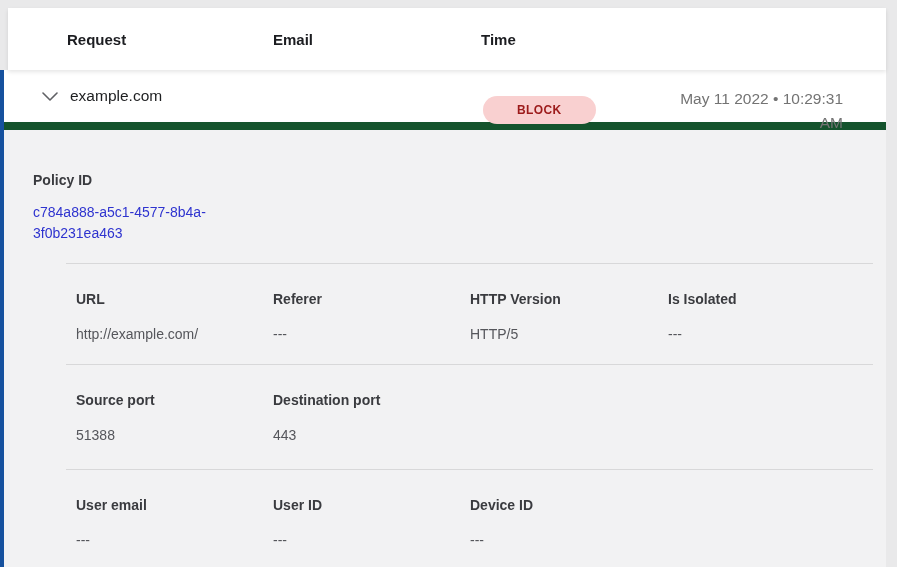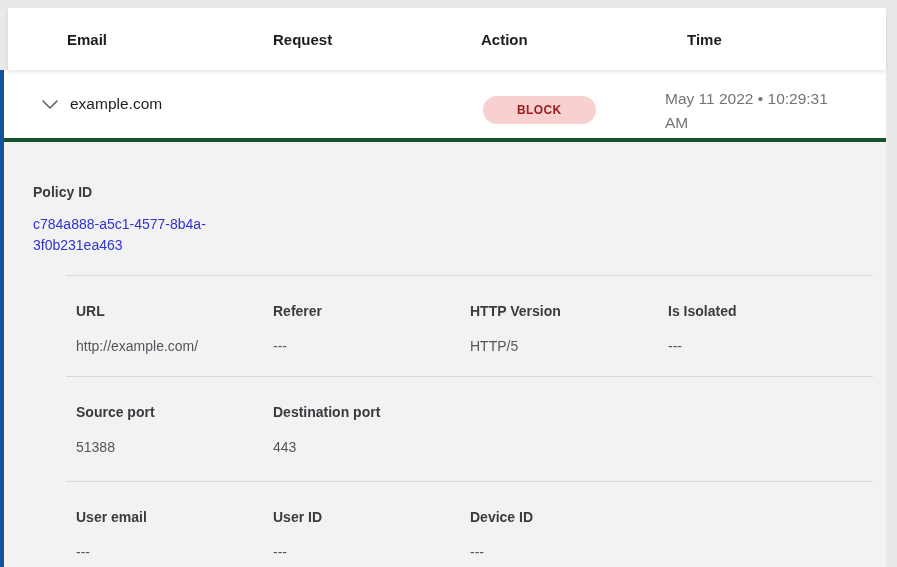--- a/index.html
+++ b/index.html
@@ -35,27 +35,28 @@
     position: absolute;
     left: 0; right: 11px; top: 70px; bottom: 0;
     border-left: 4px solid var(--accent, #16519e);
     display: flex;
     flex-direction: column;
     z-index: 2;
   }
 
   .summary-row {
     position: relative;
-    height: 72px;
+    height: 60px;
     background: #ffffff;
-    border-bottom: 4px solid #14532d;
+    border-bottom: 8px solid #14532d;
     display: flex;
     align-items: center;
     padding-left: 37px;
     flex: 0 0 auto;
+    text-align: right;
   }
   .chevron-btn {
     width: 18px; height: 18px;
     background: none; border: none;
     display: inline-flex; align-items: center; justify-content: center;
     cursor: pointer;
     padding: 0;
   }
   .request-label {
     margin-left: 11px;
@@ -123,23 +124,22 @@
     margin-top: 21px;
     font-size: 14px;
     line-height: 14px;
     color: #55565b;
   }
 </style>
 </head>
 <body>
 
 <div class="thead">
+  <div class="th">Request</div>
   <div class="th">Email</div>
-  <div class="th">Request</div>
-  <div class="th">Action</div>
   <div class="th">Time</div>
 </div>
 
 <div class="row-group">
 
   <div class="summary-row">
     <button class="chevron-btn">
       <svg width="16" height="9" viewBox="0 0 16 9">
         <polyline points="1,1 8,8 15,1" fill="none" stroke="#606165" stroke-width="1.6" stroke-linecap="round" stroke-linejoin="round"></polyline>
       </svg>

